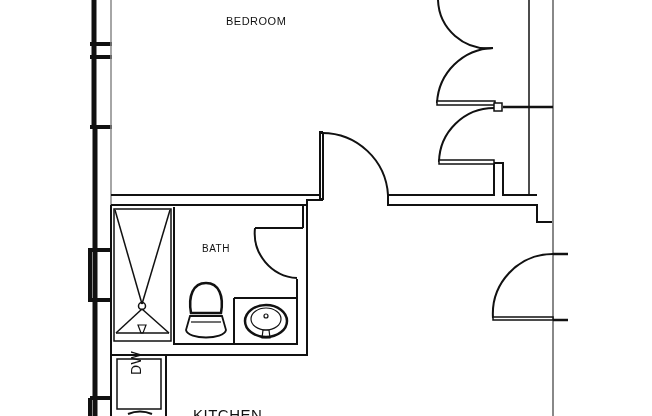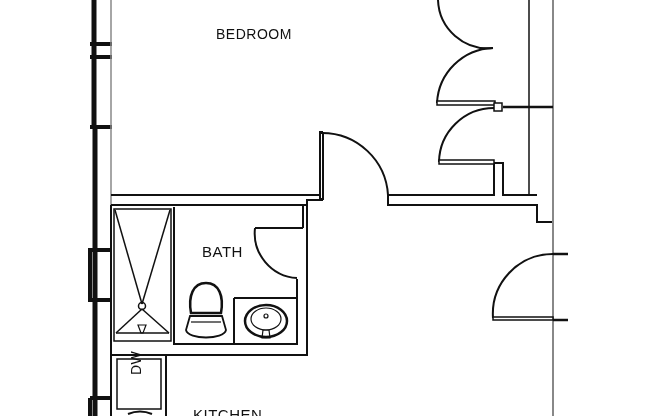--- a/index.html
+++ b/index.html
@@ -5,22 +5,22 @@
     html, body { margin: 0; padding: 0; background: #ffffff; }
     body { width: 652px; height: 416px; overflow: hidden; position: relative; }
     #plan { position: absolute; left: 0; top: 0; width: 652px; height: 416px; }
     .lbl {
       position: absolute;
       font-family: "Liberation Sans", sans-serif;
       color: #111111;
       letter-spacing: 0.5px;
       white-space: nowrap;
     }
-    .lbl-bedroom { left: 216px; top: 15px; font-size: 14px; margin-top: 11px; }
-    .lbl-bath { left: 202px; top: 243px; font-size: 15px; }
+    .lbl-bedroom { left: 226px; top: 15px; font-size: 11px; }
+    .lbl-bath { left: 202px; top: 243px; font-size: 10px; }
     .lbl-kitchen { left: 193px; top: 406px; font-size: 15px; }
     .lbl-dw {
       left: 128px; top: 375px; font-size: 14px;
       transform: rotate(-90deg); transform-origin: left top;
     }
   </style>
 </head>
 <body>
 
 <svg id="plan" viewBox="0 0 652 416" xmlns="http://www.w3.org/2000/svg">

